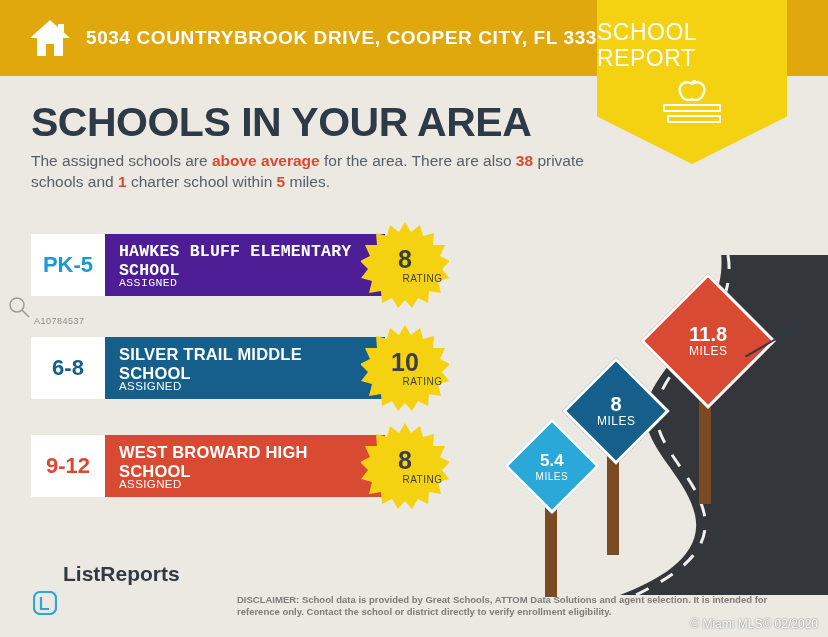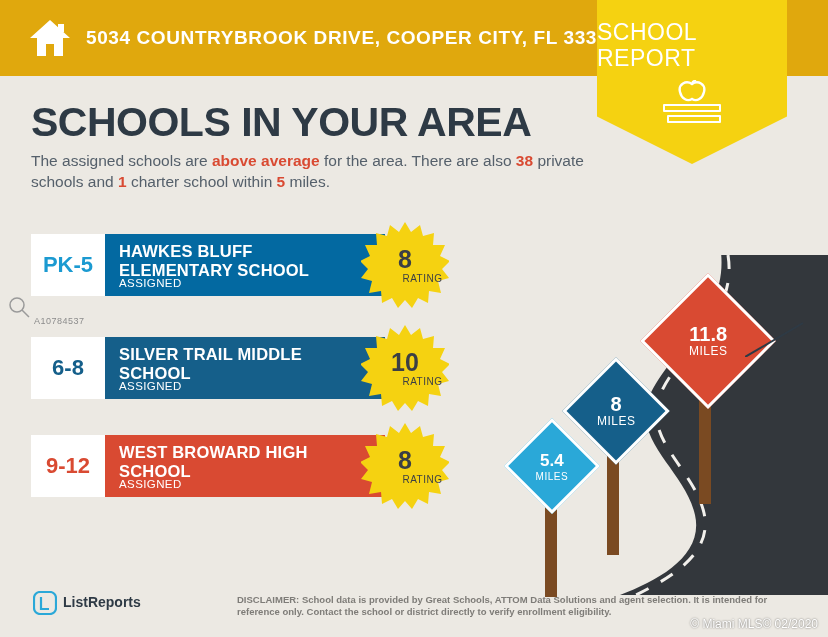--- a/index.html
+++ b/index.html
@@ -80,21 +80,21 @@
   .star-txt{
     position:absolute;left:0;top:0;width:88px;height:88px;
     display:flex;flex-direction:column;align-items:center;justify-content:center;
     color:#3b3f45;
   }
   .star-num{font-size:25px;font-weight:bold;line-height:25px;}
   .star-lbl{font-size:10px;letter-spacing:.5px;margin-top:1px;margin-left:35px;}
 
   .row1{top:234px;}
   .row1 .grade{color:#1b9ad1;}
-  .row1 .bar{background:#0369a1;}
+  .row1 .bar{background:#4c1d95;font-family:Liberation Mono, monospace;}
   .row2{top:337px;}
   .row2 .grade{color:#155f8a;}
   .row2 .bar{background:#155f8a;}
   .row3{top:435px;}
   .row3 .grade{color:#d94a32;}
   .row3 .bar{background:#d94a32;}
 
   
   .road-wrap{position:absolute;left:470px;top:255px;width:358px;height:340px;}
 
@@ -104,21 +104,21 @@
     position:absolute;transform:rotate(45deg);
     display:flex;align-items:center;justify-content:center;
   }
   .sign .plate .inner{
     transform:rotate(-45deg);text-align:center;color:#ffffff;
   }
   .sign .miles-num{font-size:20px;font-weight:bold;line-height:20px;}
   .sign .miles-lbl{font-size:12px;letter-spacing:.5px;}
   .lr-logo{position:absolute;left:33px;top:591px;width:24px;height:24px;}
   .lr-text{
-    position:absolute;left:63px;top:594px;font-size:14px;color:#2e3a45;font-weight:bold;
+    position:absolute;left:63px;top:562px;font-size:21px;color:#2e3a45;font-weight:bold;
   }
   .disclaimer{
     position:absolute;left:237px;top:594px;width:560px;
     font-size:9.5px;line-height:12px;color:#7e7c78;font-weight:bold;
   }
   .copyright{
     position:absolute;right:10px;bottom:6px;font-size:12px;color:#ffffff;
     text-shadow:0 0 2px rgba(0,0,0,.6);
     margin-top:37px;
   }

